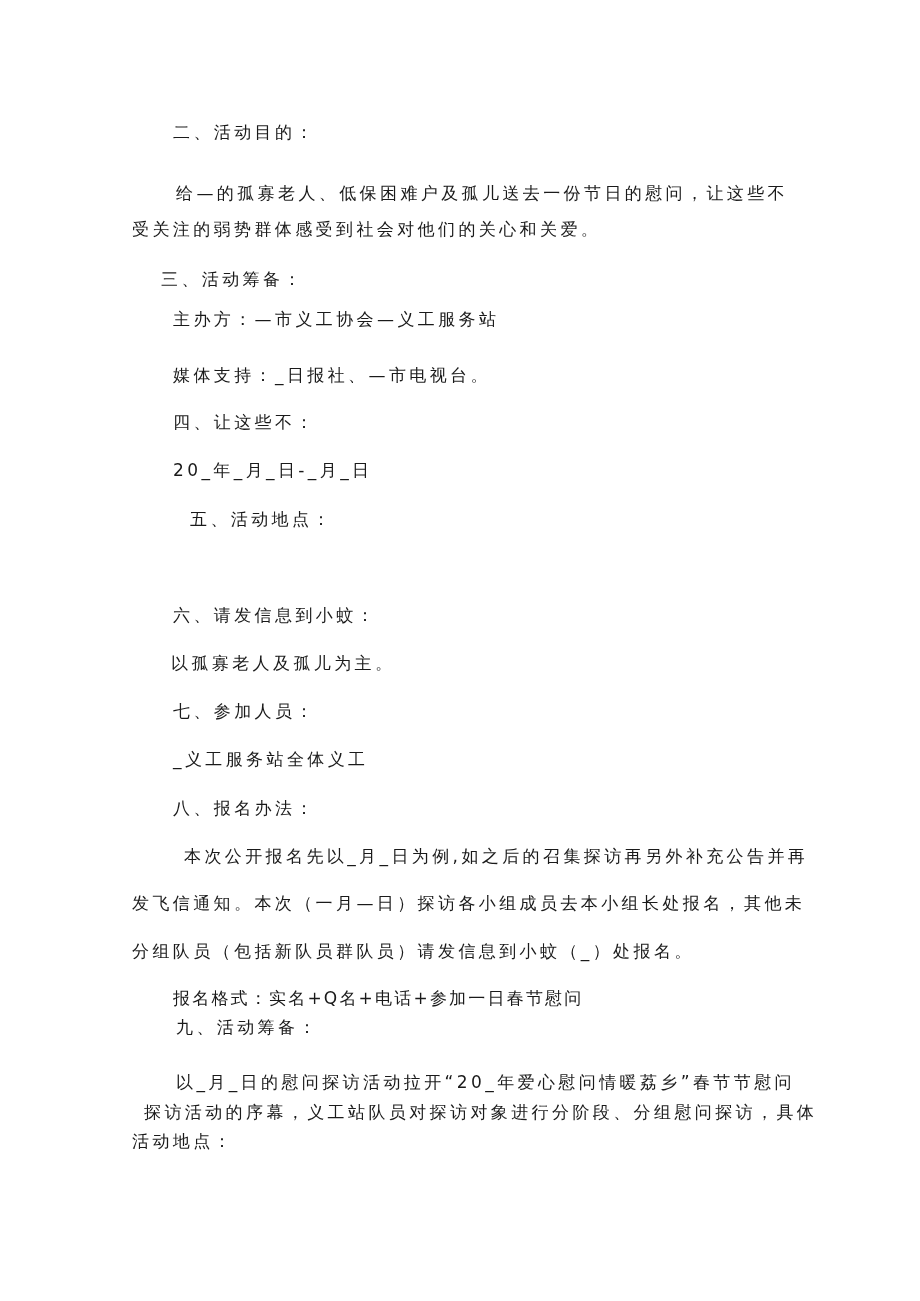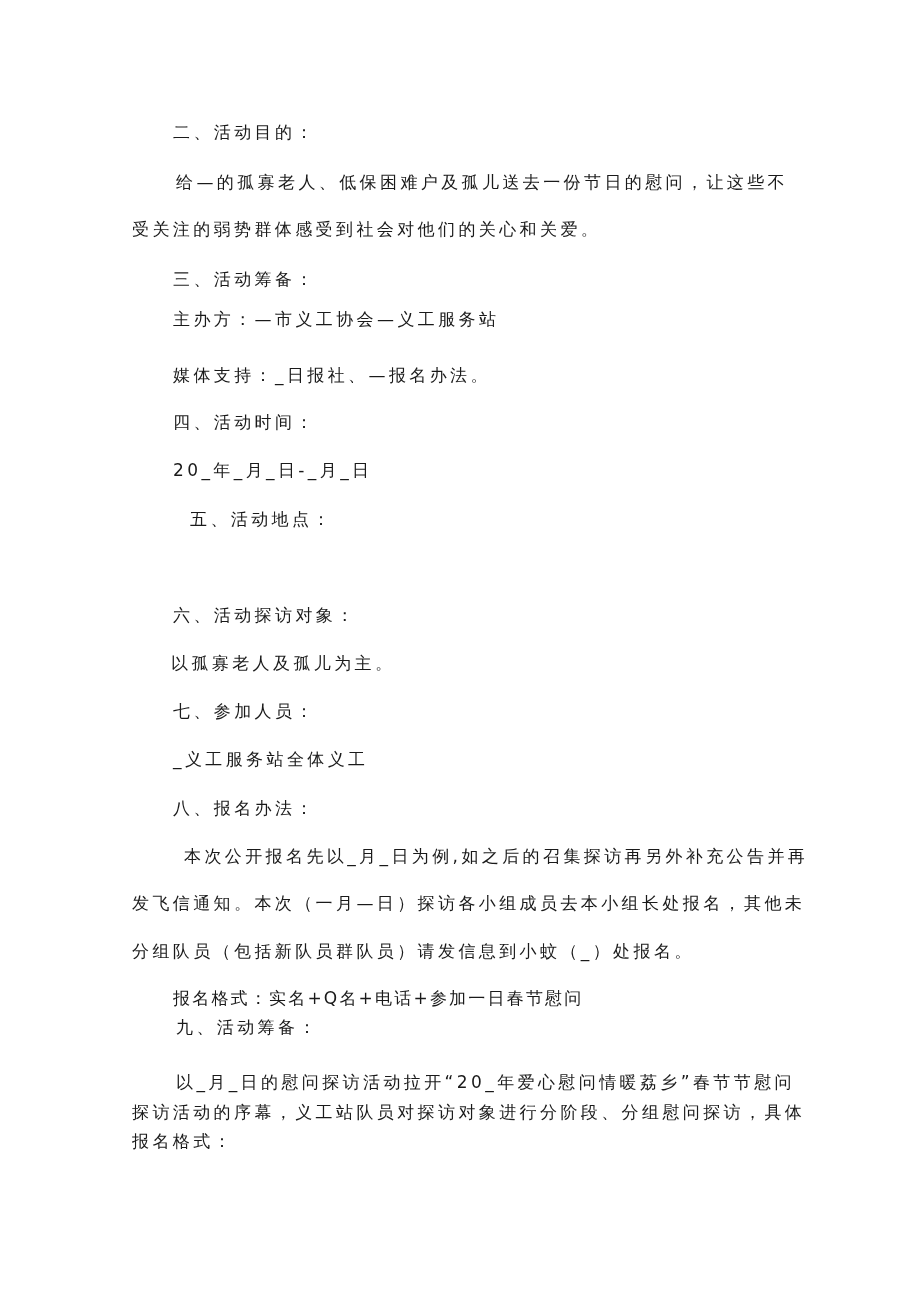--- a/index.html
+++ b/index.html
@@ -7,41 +7,41 @@
            font-family: "DejaVu Sans", "Liberation Sans", sans-serif; color: #1a1a1a; }
     .line { position: absolute; white-space: nowrap; font-size: 17px; line-height: 22px;
             letter-spacing: 3.4px; }
     .tight { letter-spacing: 2.2px; }
   </style>
 </head>
 <body>
 
 <div>
   <div class="line" style="left:173px;top:121px">二、活动目的：</div>
-  <div class="line" style="left:176px;top:171px">给—的孤寡老人、低保困难户及孤儿送去一份节日的慰问，让这些不</div>
+  <div class="line" style="left:176px;top:182px">给—的孤寡老人、低保困难户及孤儿送去一份节日的慰问，让这些不</div>
   <div class="line" style="left:132px;top:218px">受关注的弱势群体感受到社会对他们的关心和关爱。</div>
 
-  <div class="line" style="left:173px;top:268px">三、活动筹备：</div>
+  <div class="line" style="left:161px;top:268px">三、活动筹备：</div>
   <div class="line" style="left:173px;top:308px">主办方：—市义工协会—义工服务站</div>
-  <div class="line" style="left:173px;top:364px">媒体支持：_日报社、—报名办法。</div>
+  <div class="line" style="left:173px;top:364px">媒体支持：_日报社、—市电视台。</div>
 
-  <div class="line" style="left:173px;top:411px">四、活动时间：</div>
+  <div class="line" style="left:173px;top:411px">四、让这些不：</div>
   <div class="line" style="left:173px;top:459px">20_年_月_日-_月_日</div>
 
   <div class="line" style="left:190px;top:508px">五、活动地点：</div>
 
-  <div class="line" style="left:173px;top:604px">六、活动探访对象：</div>
+  <div class="line" style="left:173px;top:604px">六、请发信息到小蚊：</div>
   <div class="line" style="left:171px;top:652px">以孤寡老人及孤儿为主。</div>
 
   <div class="line" style="left:173px;top:700px">七、参加人员：</div>
   <div class="line" style="left:173px;top:748px">_义工服务站全体义工</div>
 
   <div class="line" style="left:173px;top:797px">八、报名办法：</div>
   <div class="line" style="left:184px;top:845px">本次公开报名先以_月_日为例,如之后的召集探访再另外补充公告并再</div>
   <div class="line" style="left:132px;top:892px">发飞信通知。本次（一月—日）探访各小组成员去本小组长处报名，其他未</div>
   <div class="line" style="left:132px;top:940px">分组队员（包括新队员群队员）请发信息到小蚊（_）处报名。</div>
   <div class="line tight" style="left:173px;top:987px">报名格式：实名+Q名+电话+参加一日春节慰问</div>
 
   <div class="line" style="left:176px;top:1016px">九、活动筹备：</div>
   <div class="line" style="left:176px;top:1071px">以_月_日的慰问探访活动拉开“20_年爱心慰问情暖荔乡”春节节慰问</div>
-  <div class="line" style="left:132px;top:1101px">探访活动的序幕，义工站队员对探访对象进行分阶段、分组慰问探访，具体</div>
-  <div class="line" style="left:132px;top:1130px">报名格式：</div>
+  <div class="line" style="left:144px;top:1101px">探访活动的序幕，义工站队员对探访对象进行分阶段、分组慰问探访，具体</div>
+  <div class="line" style="left:132px;top:1130px">活动地点：</div>
 </div>
 
 </body></html>

